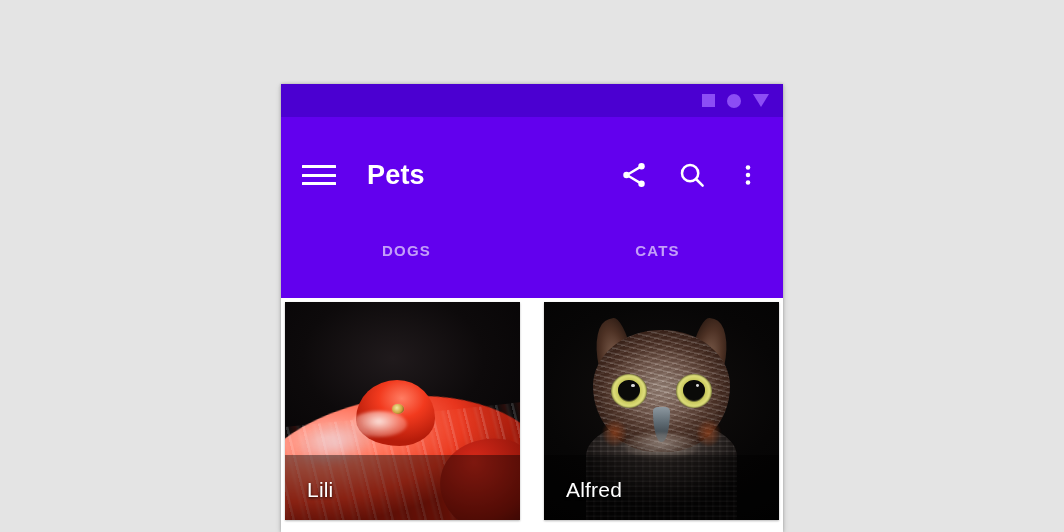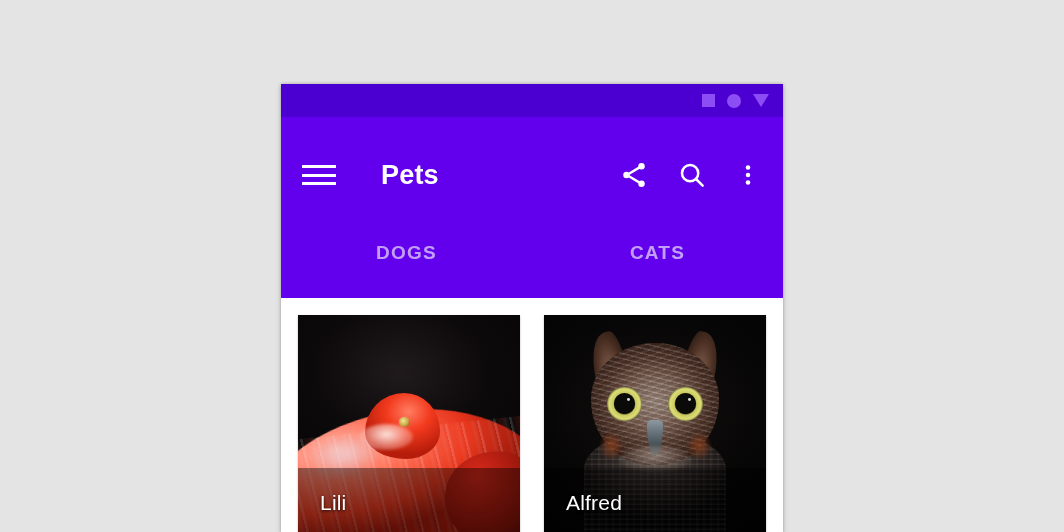--- a/index.html
+++ b/index.html
@@ -96,21 +96,21 @@
     display: block;
     height: 3px;
     width: 100%;
     background: #ffffff;
     border-radius: 0.5px;
   }
   #app-title {
     color: #ffffff;
     font-size: 27px;
     font-weight: bold;
-    margin-left: 45px;
+    margin-left: 31px;
     letter-spacing: 0.2px;
     white-space: nowrap;
   }
   #toolbar-actions {
     margin-left: auto;
     display: flex;
     align-items: center;
     gap: 28px;
   }
 
@@ -127,21 +127,21 @@
     flex: 1 1 0;
     display: flex;
     align-items: flex-start;
     justify-content: center;
     padding-top: 9px;
     position: relative;
     cursor: pointer;
     box-sizing: border-box;
   }
   .tab-label {
-    font-size: 19px;
+    font-size: 15px;
     font-weight: bold;
     letter-spacing: 1.2px;
     color: rgba(255,255,255,0.62);
     white-space: nowrap;
   }
   .tab.selected .tab-label {
     color: #ffffff;
   }
   .tab-indicator {
     position: absolute;
@@ -153,21 +153,21 @@
   }
   .tab.selected .tab-indicator {
     background: #ffffff;
   }
 
   
   #content {
     position: relative;
     background: #ffffff;
     height: 234px;
-    padding: 17px;
+    padding: 4px;
     box-sizing: border-box;
     display: grid;
     grid-template-columns: 1fr 1fr;
     grid-auto-rows: 218px;
     column-gap: 24px;
     row-gap: 24px;
     overflow: hidden;
   }
   .pet-card {
     position: relative;

